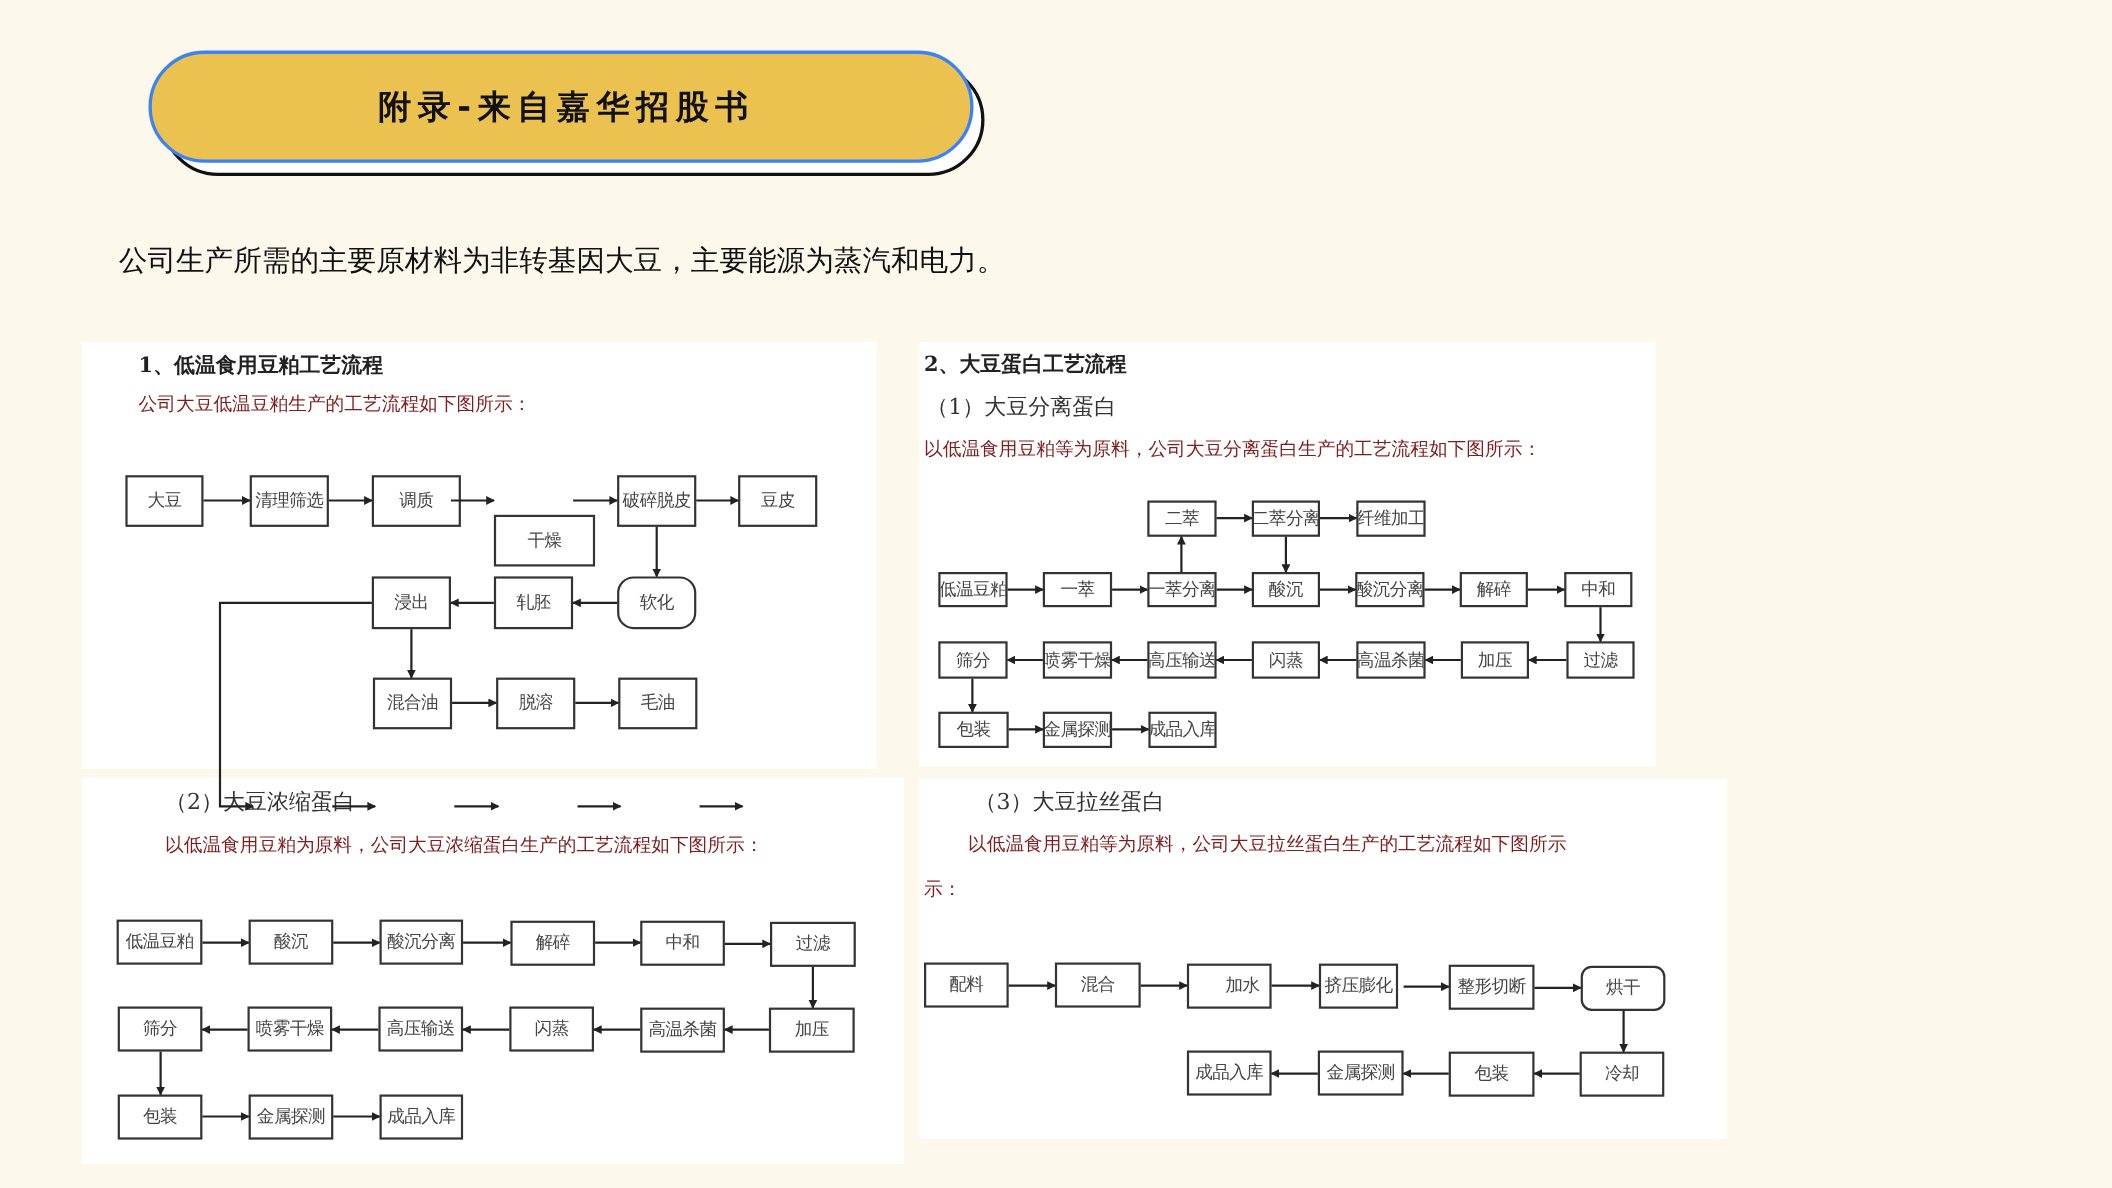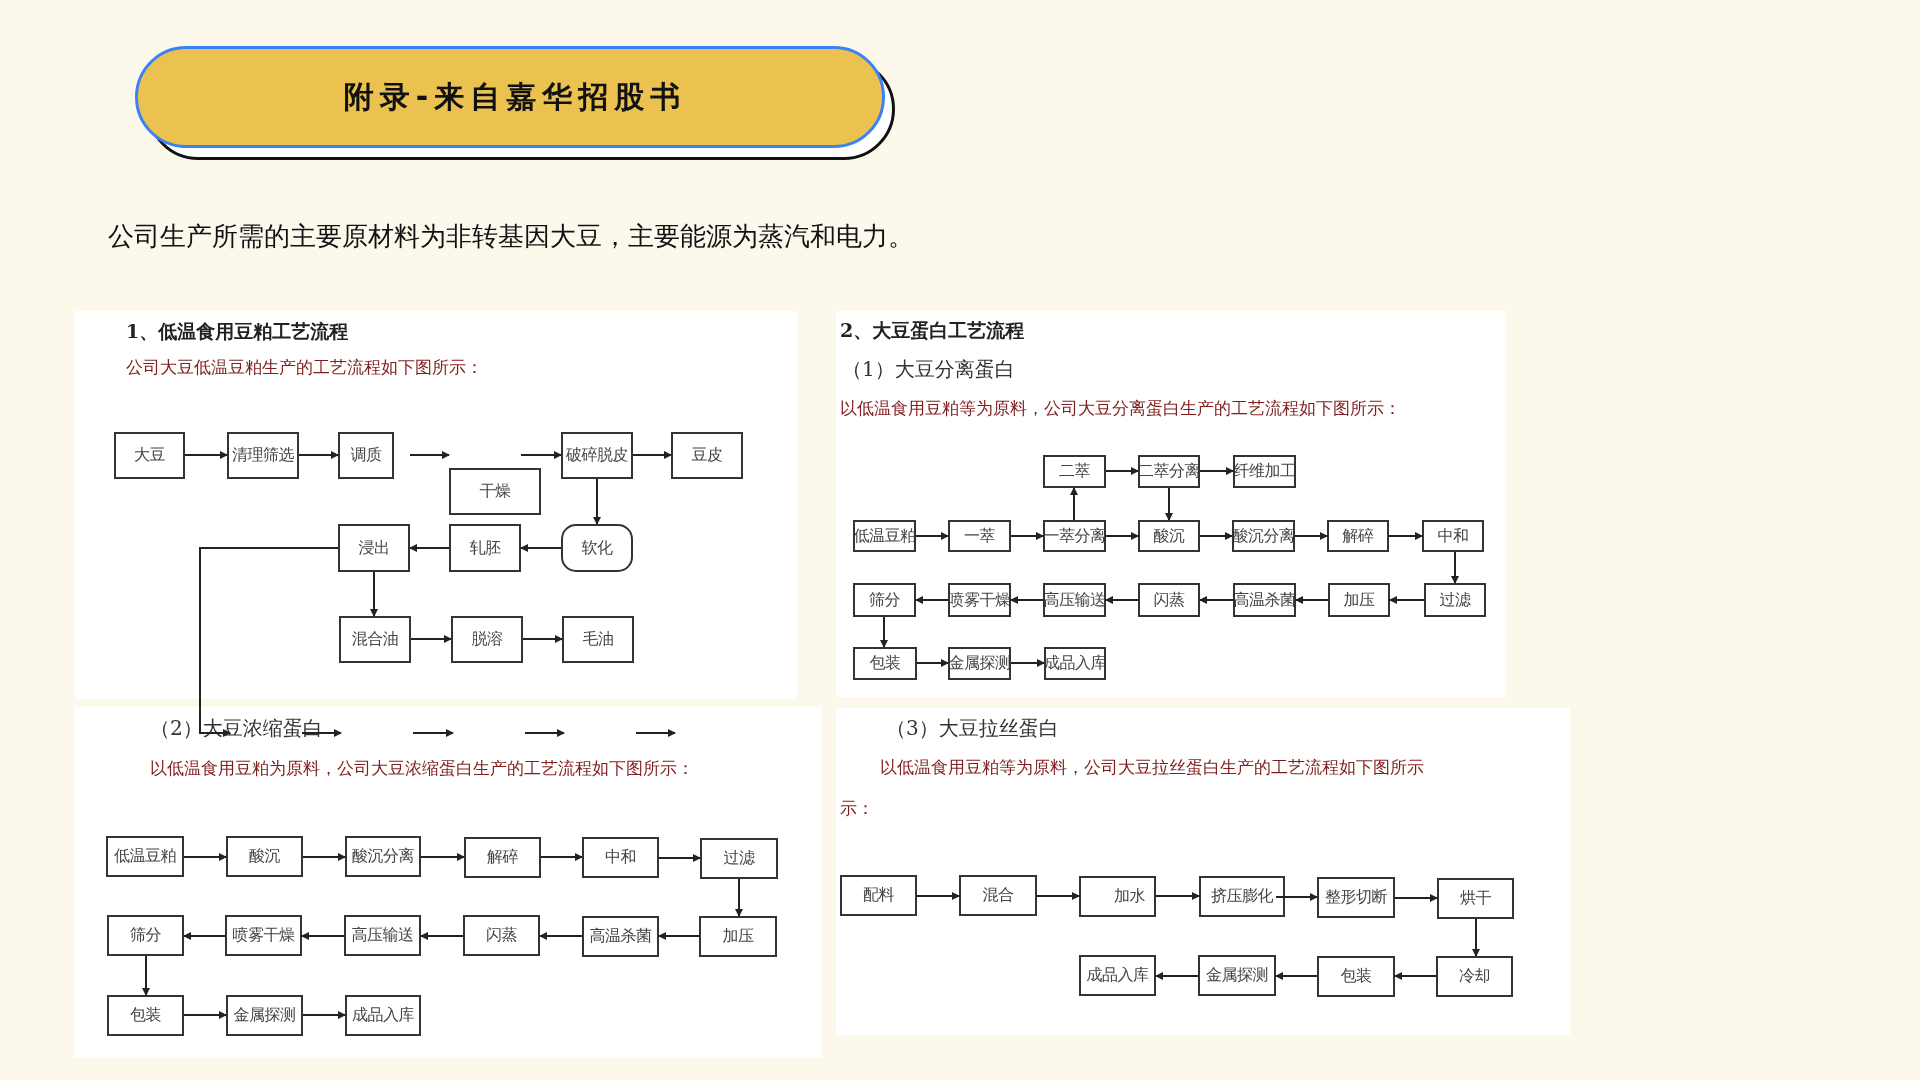--- a/index.html
+++ b/index.html
@@ -55,21 +55,21 @@
 </div>
 
 <div class="intro">公司生产所需的主要原材料为非转基因大豆，主要能源为蒸汽和电力。</div>
 
 <div id="panels">
     <div class="panel" style="left: 74px; top: 311px; width: 723px; height: 388px;"></div>
     <div class="panel-text panel-heading" style="left: 126px; top: 319px;">1、低温食用豆粕工艺流程</div>
     <div class="panel-text panel-desc" style="left: 126px; top: 356px;">公司大豆低温豆粕生产的工艺流程如下图所示：</div>
     <div class="box" style="left: 114px; top: 432px; width: 71px; height: 47px;">大豆</div>
     <div class="box" style="left: 227px; top: 432px; width: 72px; height: 47px;">清理筛选</div>
-    <div class="box" style="left: 338px; top: 432px; width: 56px; height: 47px;">调质</div>
+    <div class="box" style="left: 338px; top: 432px; width: 81px; height: 47px;">调质</div>
     <div class="box" style="left: 449px; top: 432px; width: 92px; height: 47px; margin-top: 36px;">干燥</div>
     <div class="box" style="left: 561px; top: 432px; width: 72px; height: 47px;">破碎脱皮</div>
     <div class="box" style="left: 671px; top: 432px; width: 72px; height: 47px;">豆皮</div>
     <div class="box" style="left: 338px; top: 524px; width: 72px; height: 48px;">浸出</div>
     <div class="box" style="left: 449px; top: 524px; width: 72px; height: 48px;">轧胚</div>
     <div class="box" style="left: 561px; top: 524px; width: 72px; height: 48px; border-radius: 15px;">软化</div>
     <div class="box" style="left: 339px; top: 616px; width: 72px; height: 47px;">混合油</div>
     <div class="box" style="left: 451px; top: 616px; width: 72px; height: 47px;">脱溶</div>
     <div class="box" style="left: 562px; top: 616px; width: 72px; height: 47px;">毛油</div>
     <div class="box" style="left: 230px; top: 709px; width: 72px; height: 47px;">湿豆粕</div>
@@ -119,23 +119,23 @@
     <div class="box" style="left: 107px; top: 995px; width: 77px; height: 41px;">包装</div>
     <div class="box" style="left: 226px; top: 995px; width: 77px; height: 41px;">金属探测</div>
     <div class="box" style="left: 345px; top: 995px; width: 76px; height: 41px;">成品入库</div>
     <div class="panel" style="left: 836px; top: 708px; width: 734px; height: 327px;"></div>
     <div class="panel-text panel-sub" style="left: 886px; top: 715px;">（3）大豆拉丝蛋白</div>
     <div class="panel-text panel-desc" style="left: 880px; top: 756px;">以低温食用豆粕等为原料，公司大豆拉丝蛋白生产的工艺流程如下图所示</div>
     <div class="panel-text panel-desc" style="left: 840px; top: 797px;">示：</div>
     <div class="box" style="left: 840px; top: 875px; width: 77px; height: 41px;">配料</div>
     <div class="box" style="left: 959px; top: 875px; width: 78px; height: 41px;">混合</div>
     <div class="box" style="left: 1079px; top: 876px; width: 77px; height: 41px; padding-left: 24px;">加水</div>
-    <div class="box" style="left: 1199px; top: 876px; width: 86px; height: 41px; font-family: Liberation Serif, serif;">挤压膨化</div>
+    <div class="box" style="left: 1199px; top: 876px; width: 72px; height: 41px; font-family: Liberation Serif, serif;">挤压膨化</div>
     <div class="box" style="left: 1317px; top: 877px; width: 78px; height: 41px;">整形切断</div>
-    <div class="box" style="left: 1437px; top: 878px; width: 77px; height: 41px;">烘干</div>
+    <div class="box" style="left: 1437px; top: 878px; width: 77px; height: 41px; border-radius: 10px;">烘干</div>
     <div class="box" style="left: 1079px; top: 955px; width: 77px; height: 41px;">成品入库</div>
     <div class="box" style="left: 1198px; top: 955px; width: 78px; height: 41px;">金属探测</div>
     <div class="box" style="left: 1317px; top: 956px; width: 78px; height: 41px;">包装</div>
     <div class="box" style="left: 1436px; top: 956px; width: 77px; height: 41px;">冷却</div>
   </div>
 <svg class="arrows" id="arrows" width="1920" height="1080">
   <defs>
     <marker id="ah" markerWidth="8" markerHeight="8" refX="7" refY="4" orient="auto" markerUnits="userSpaceOnUse">
       <path d="M0,0 L8,4 L0,8 Z" fill="#222"></path>
     </marker>

